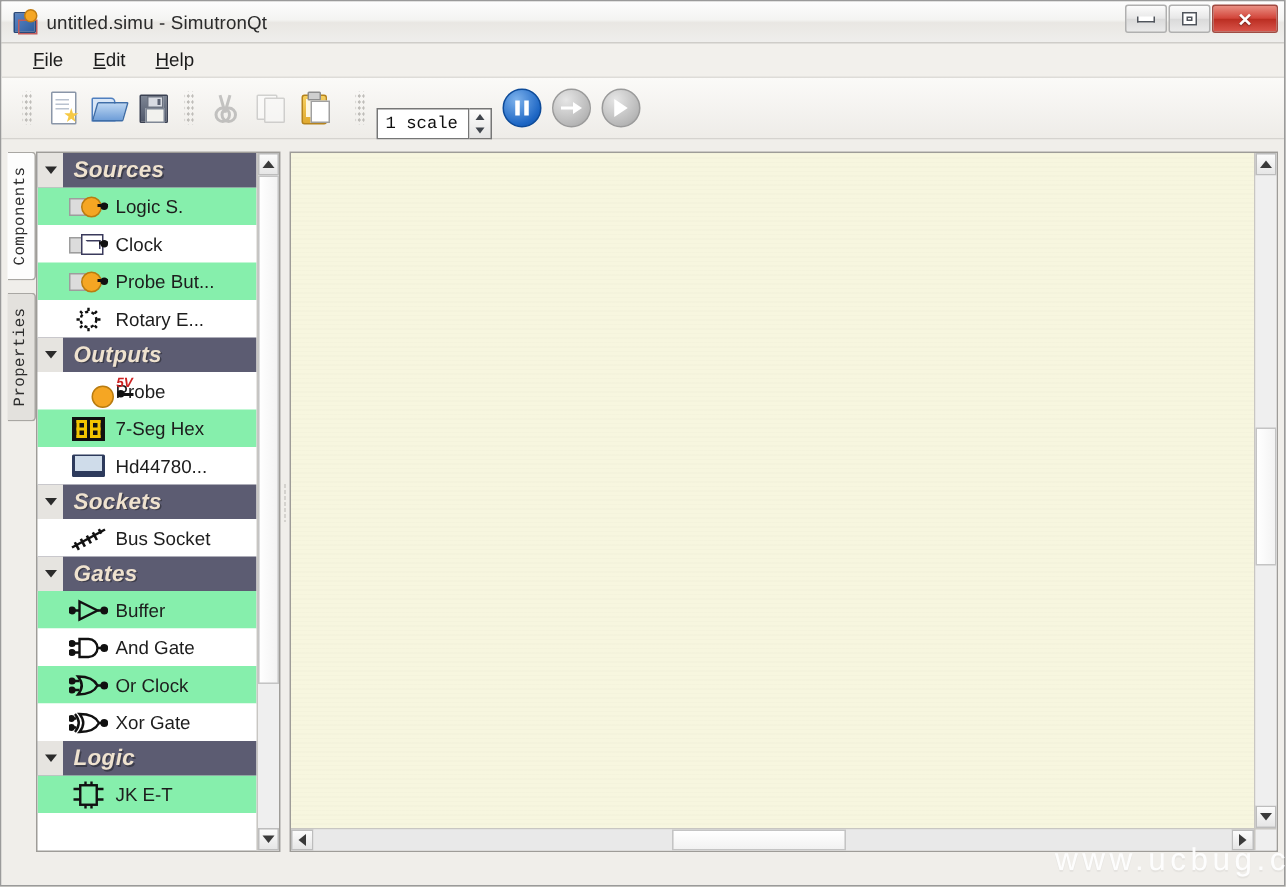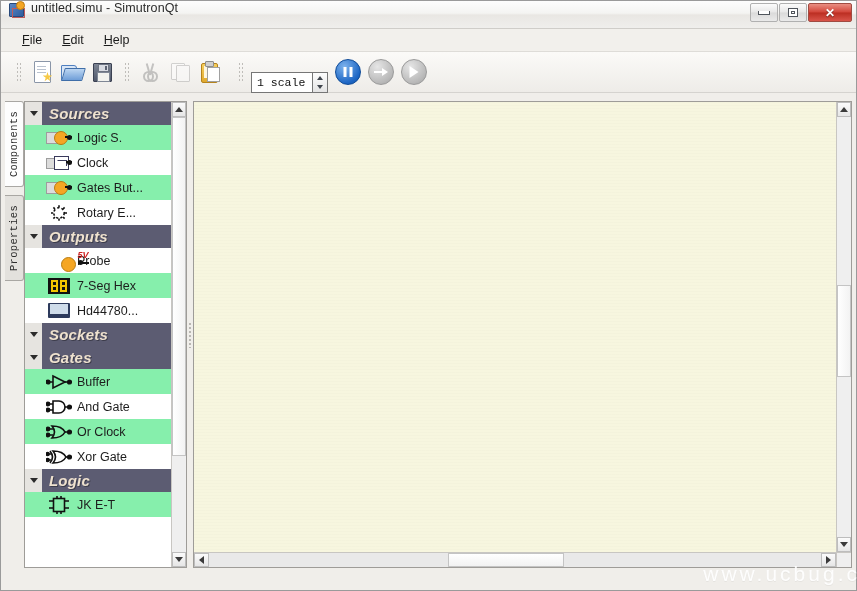--- a/index.html
+++ b/index.html
@@ -15,21 +15,21 @@
     border:1px solid #9a9a9a;
     box-sizing:border-box;
     display:flex;flex-direction:column;
   }
 
   
   .titlebar{
     height:27px;flex:0 0 27px;position:relative;
     background:linear-gradient(to bottom,#fdfdfd 0%,#f4f4f2 45%,#e9e7e3 52%,#efeeec 100%);
     border-bottom:1px solid #cfcdc9;
-    display:flex;
+    display:flex;align-items:center;
   }
   .app-icon{
     width:17px;height:17px;margin-left:7px;margin-right:6px;position:relative;flex:0 0 17px;
   }
   .app-icon .sq{position:absolute;left:1px;top:2px;width:13px;height:12px;background:linear-gradient(135deg,#5b86c4,#2e5d9e);border:1px solid #29497a;border-radius:1px;}
   .app-icon .head{position:absolute;right:0px;top:0px;width:7px;height:7px;border-radius:50%;background:#f5a623;border:1px solid #c07c10;}
   .app-icon .box2{position:absolute;left:4px;bottom:0px;width:11px;height:8px;border:1px solid #c05b5b;background:transparent;}
   .title-text{
     font-size:12.5px;color:#2b2b2b;letter-spacing:.1px;
   }
@@ -416,21 +416,21 @@
         </div>
         <div class="row alt">
           <span class="ricon">
             <span class="ic-logics">
                 <i class="sw"></i>
                 <i class="led"></i>
                 <i class="pin"></i>
                 <i class="dot"></i>
               </span>
           </span>
-          <span class="rlabel">Gates But...</span>
+          <span class="rlabel">Probe But...</span>
         </div>
         <div class="row">
           <span class="ricon">
             <svg width="22" height="18" viewBox="0 0 22 18">
                 <g stroke="#111" stroke-width="1.6" fill="none">
               <circle cx="11" cy="9" r="5.2" stroke-dasharray="2.2 2.2"></circle>
               <path d="M11 1.2v2.2M16.6 3.4l-1.5 1.6M19 9h-2.2M16.6 14.6l-1.5-1.6M11 16.8v-2.2M5.4 14.6l1.5-1.6M3 9h2.2M5.4 3.4l1.5 1.6"></path>
             </g>
               </svg>
           </span>
@@ -467,20 +467,32 @@
                 <i class="fr"></i>
                 <i class="sc"></i>
               </span>
           </span>
           <span class="rlabel">Hd44780...</span>
         </div>
 
         <div class="cat">
           <span class="twist"></span>
           <span class="catname">Sockets</span>
+        </div>
+        <div class="row">
+          <span class="ricon">
+            <svg width="28" height="18" viewBox="0 0 28 18">
+                <g stroke="#111" stroke-width="1.7" fill="none">
+              <path d="M3 15 L25 3"></path>
+              <path d="M6.5 14.5l-1.6-3M10.5 12.3l-1.6-3M14.5 10.1l-1.6-3M18.5 7.9l-1.6-3M22.5 5.7l-1.6-3"></path>
+              <path d="M7.6 16.6l-1.6-3M11.6 14.4l-1.6-3M15.6 12.2l-1.6-3M19.6 10l-1.6-3"></path>
+            </g>
+              </svg>
+          </span>
+          <span class="rlabel">Bus Socket</span>
         </div>
 
         <div class="cat">
           <span class="twist"></span>
           <span class="catname">Gates</span>
         </div>
         <div class="row alt">
           <span class="ricon">
             <svg width="26" height="18" viewBox="0 0 26 18">
                 <g stroke="#111" stroke-width="1.6" fill="none">

